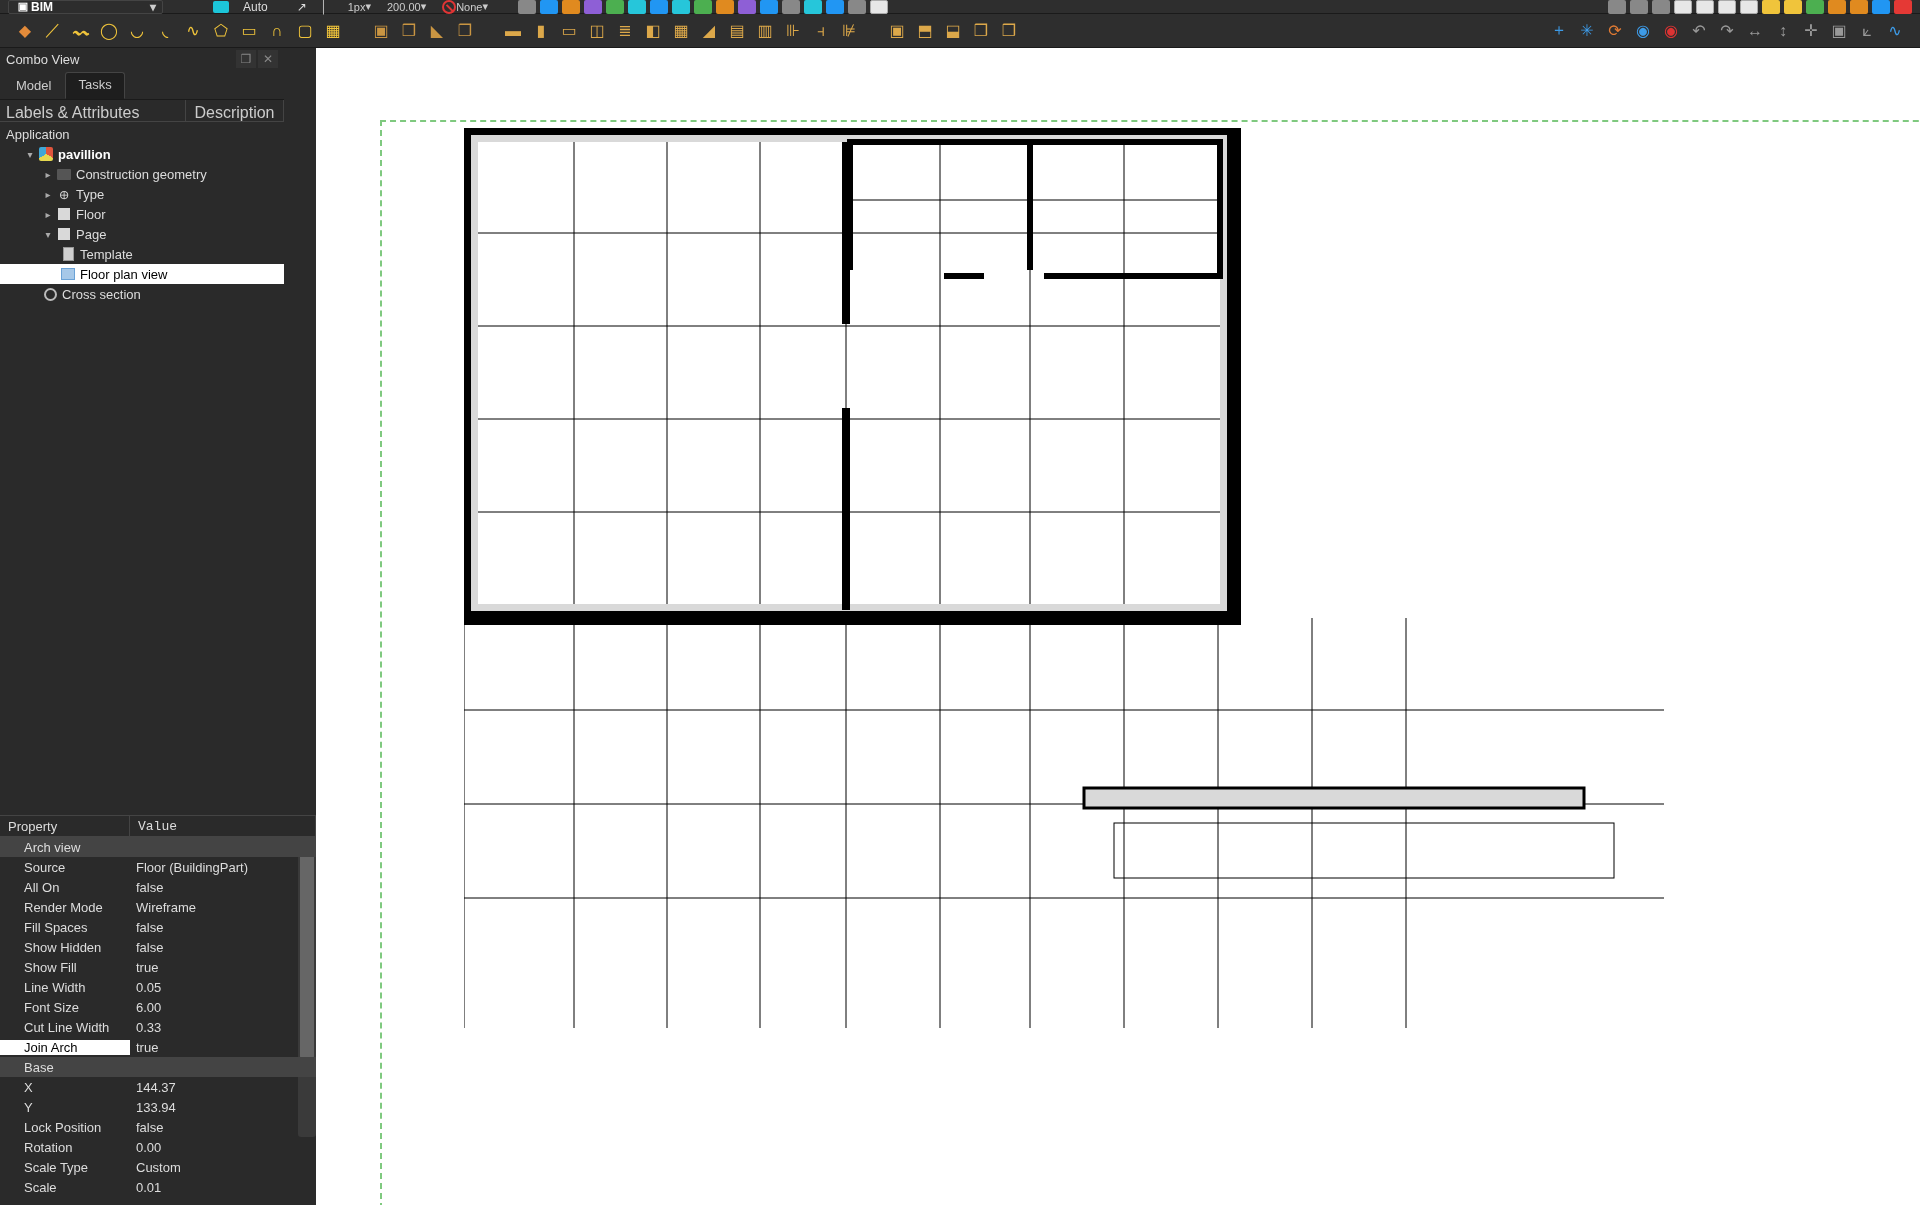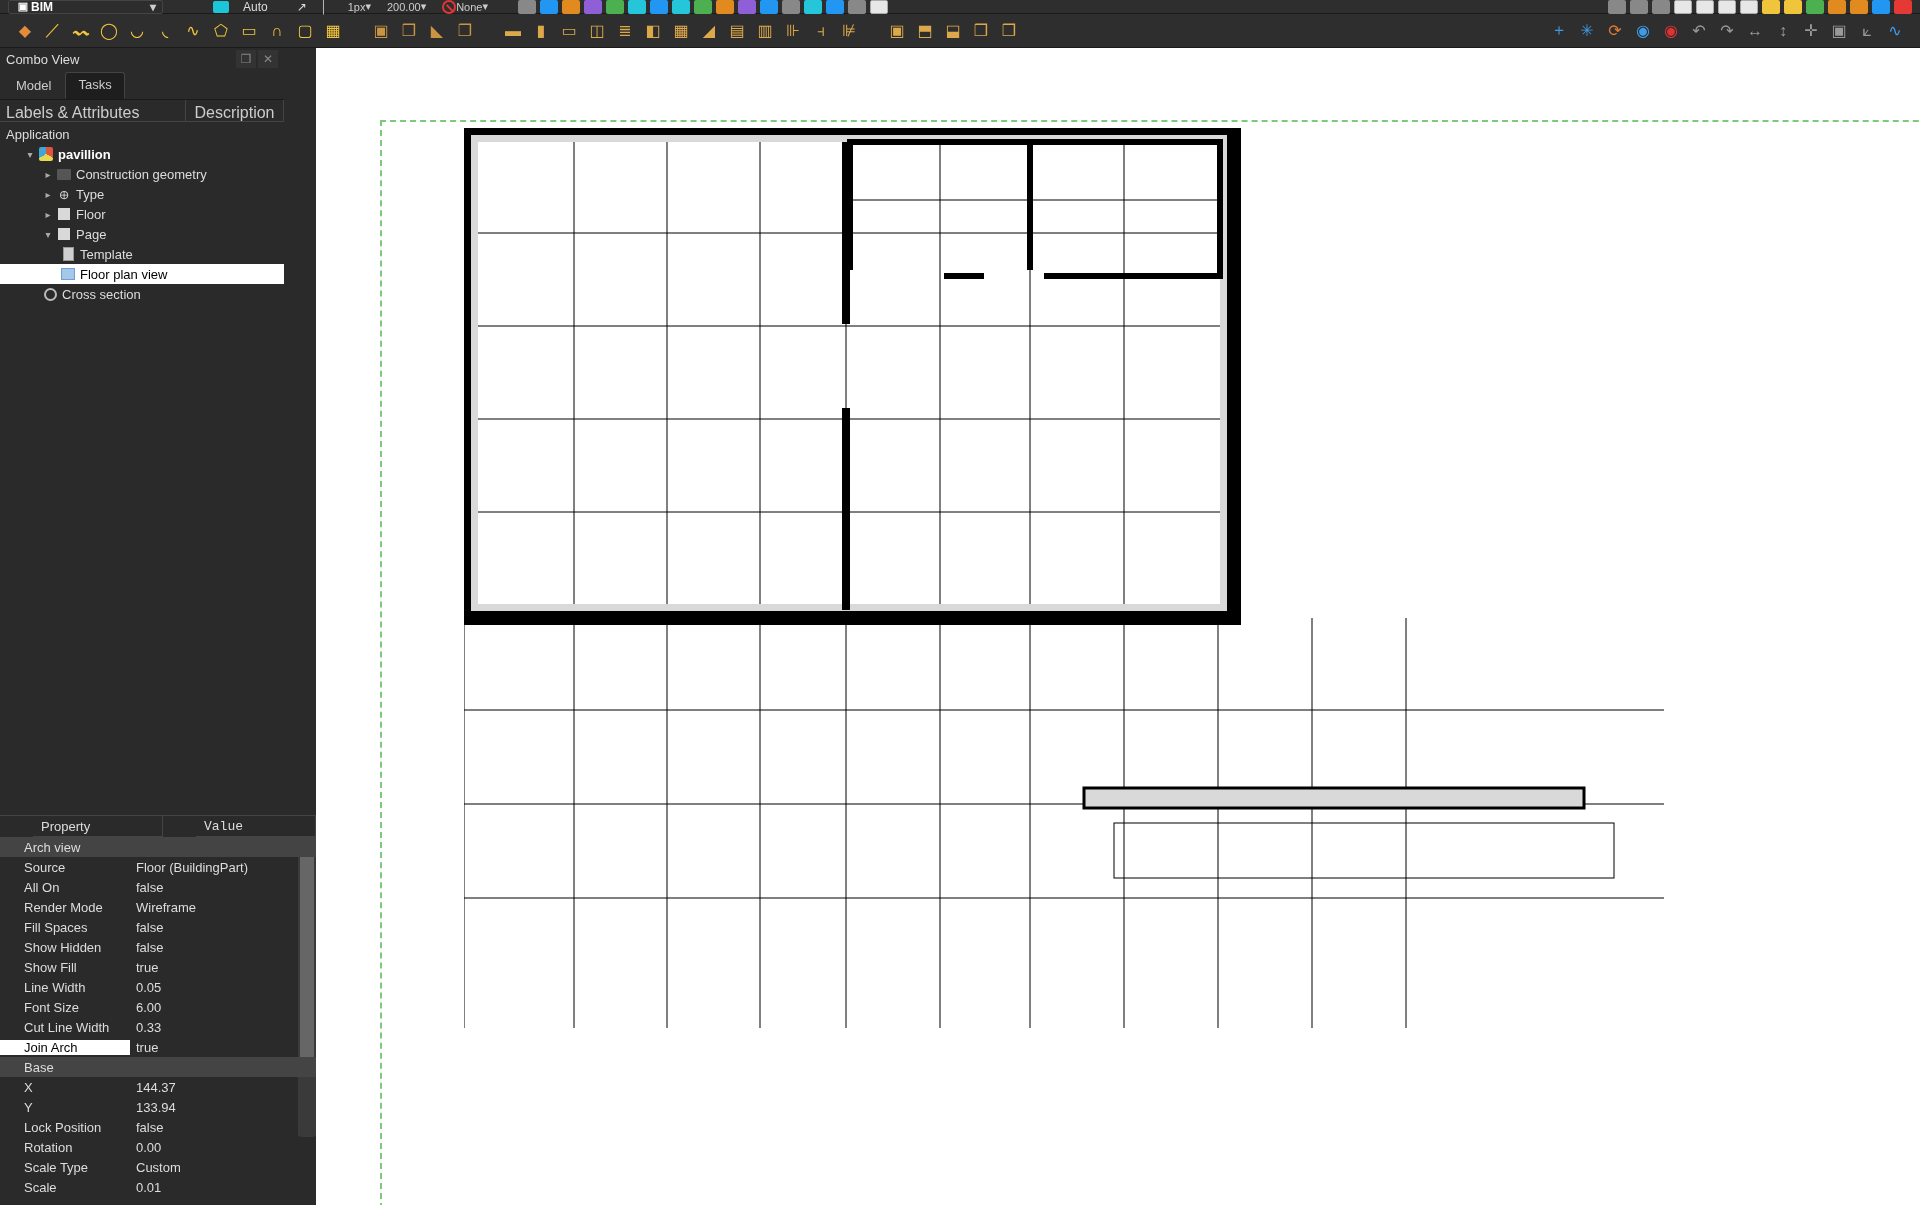--- a/index.html
+++ b/index.html
@@ -99,21 +99,21 @@
 .selrow .name { color: #000; }
 
 .props {
   position: absolute; left: 0; bottom: 0; width: 316px; height: 390px;
   background: #2a2a2a; font-size: 13px;
 }
 .props .phead {
   display: flex; height: 22px; border-top: 1px solid #444;
 }
 .props .phead > div {
-  padding: 3px 8px; border-right: 1px solid #444; border-bottom: 1px solid #444; margin-left: 33px;
+  padding: 3px 8px; border-right: 1px solid #444; border-bottom: 1px solid #444;
 }
 .props .phead .p1 { width: 130px; }
 .props .phead .p2 { flex: 1; font-family: Liberation Mono, monospace; }
 .props .scrollzone { position: absolute; top: 22px; left: 0; right: 0; bottom: 0; overflow: hidden; }
 .props .scrollbar {
   position: absolute; top: 22px; right: 0; width: 18px; height: 300px;
   background: #3a3a3a; border-radius: 3px;
 }
 .props .scrollbar::after {
   content: ""; position: absolute; top: 2px; left: 2px; right: 2px; height: 220px;

